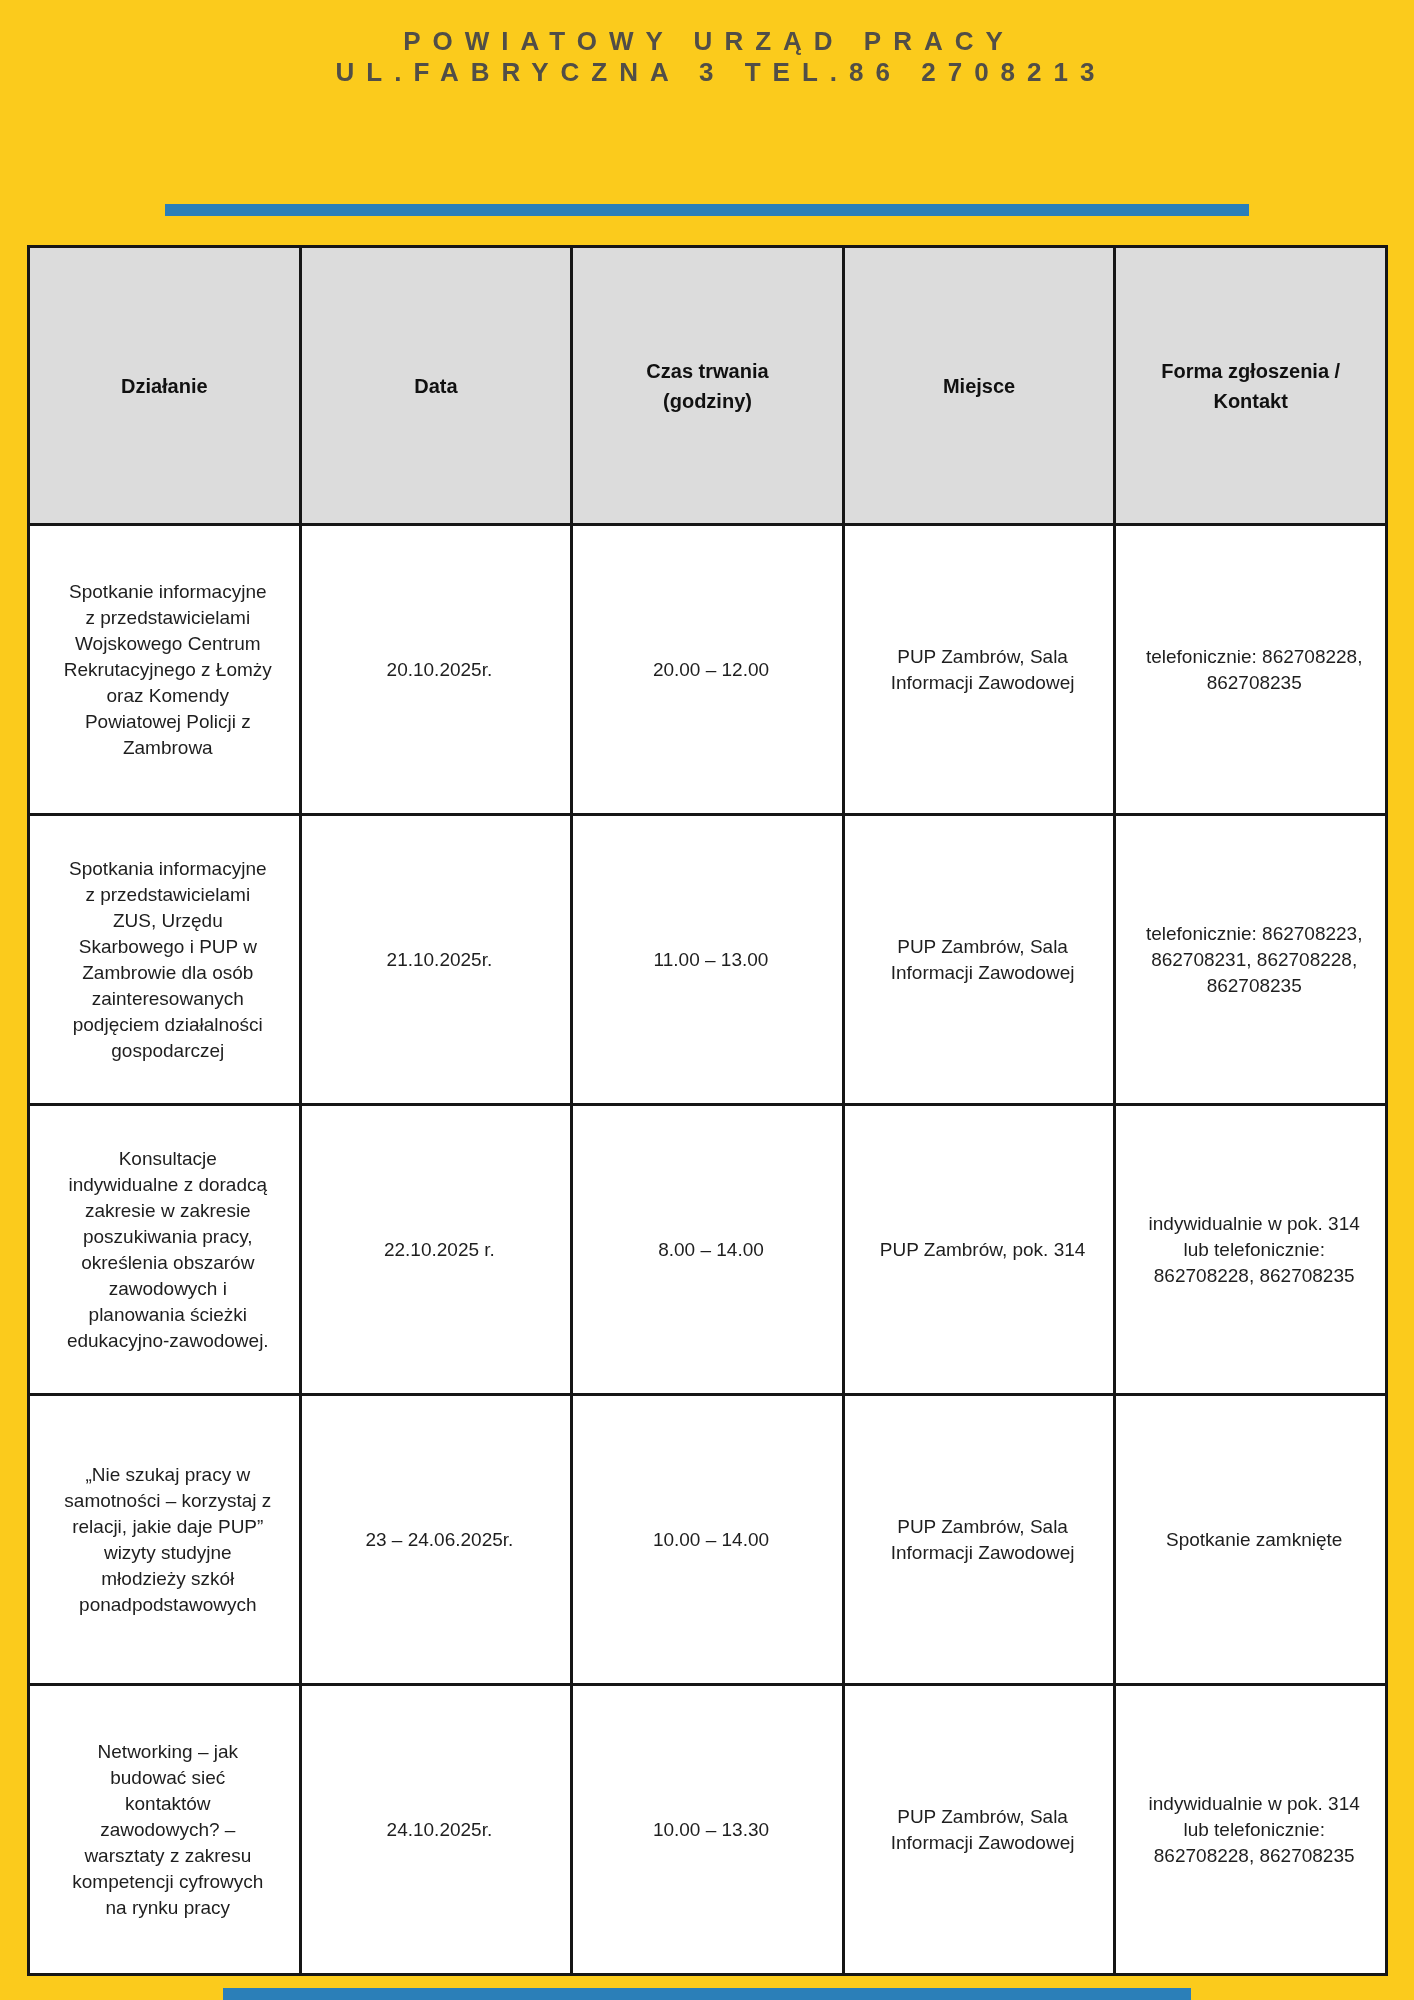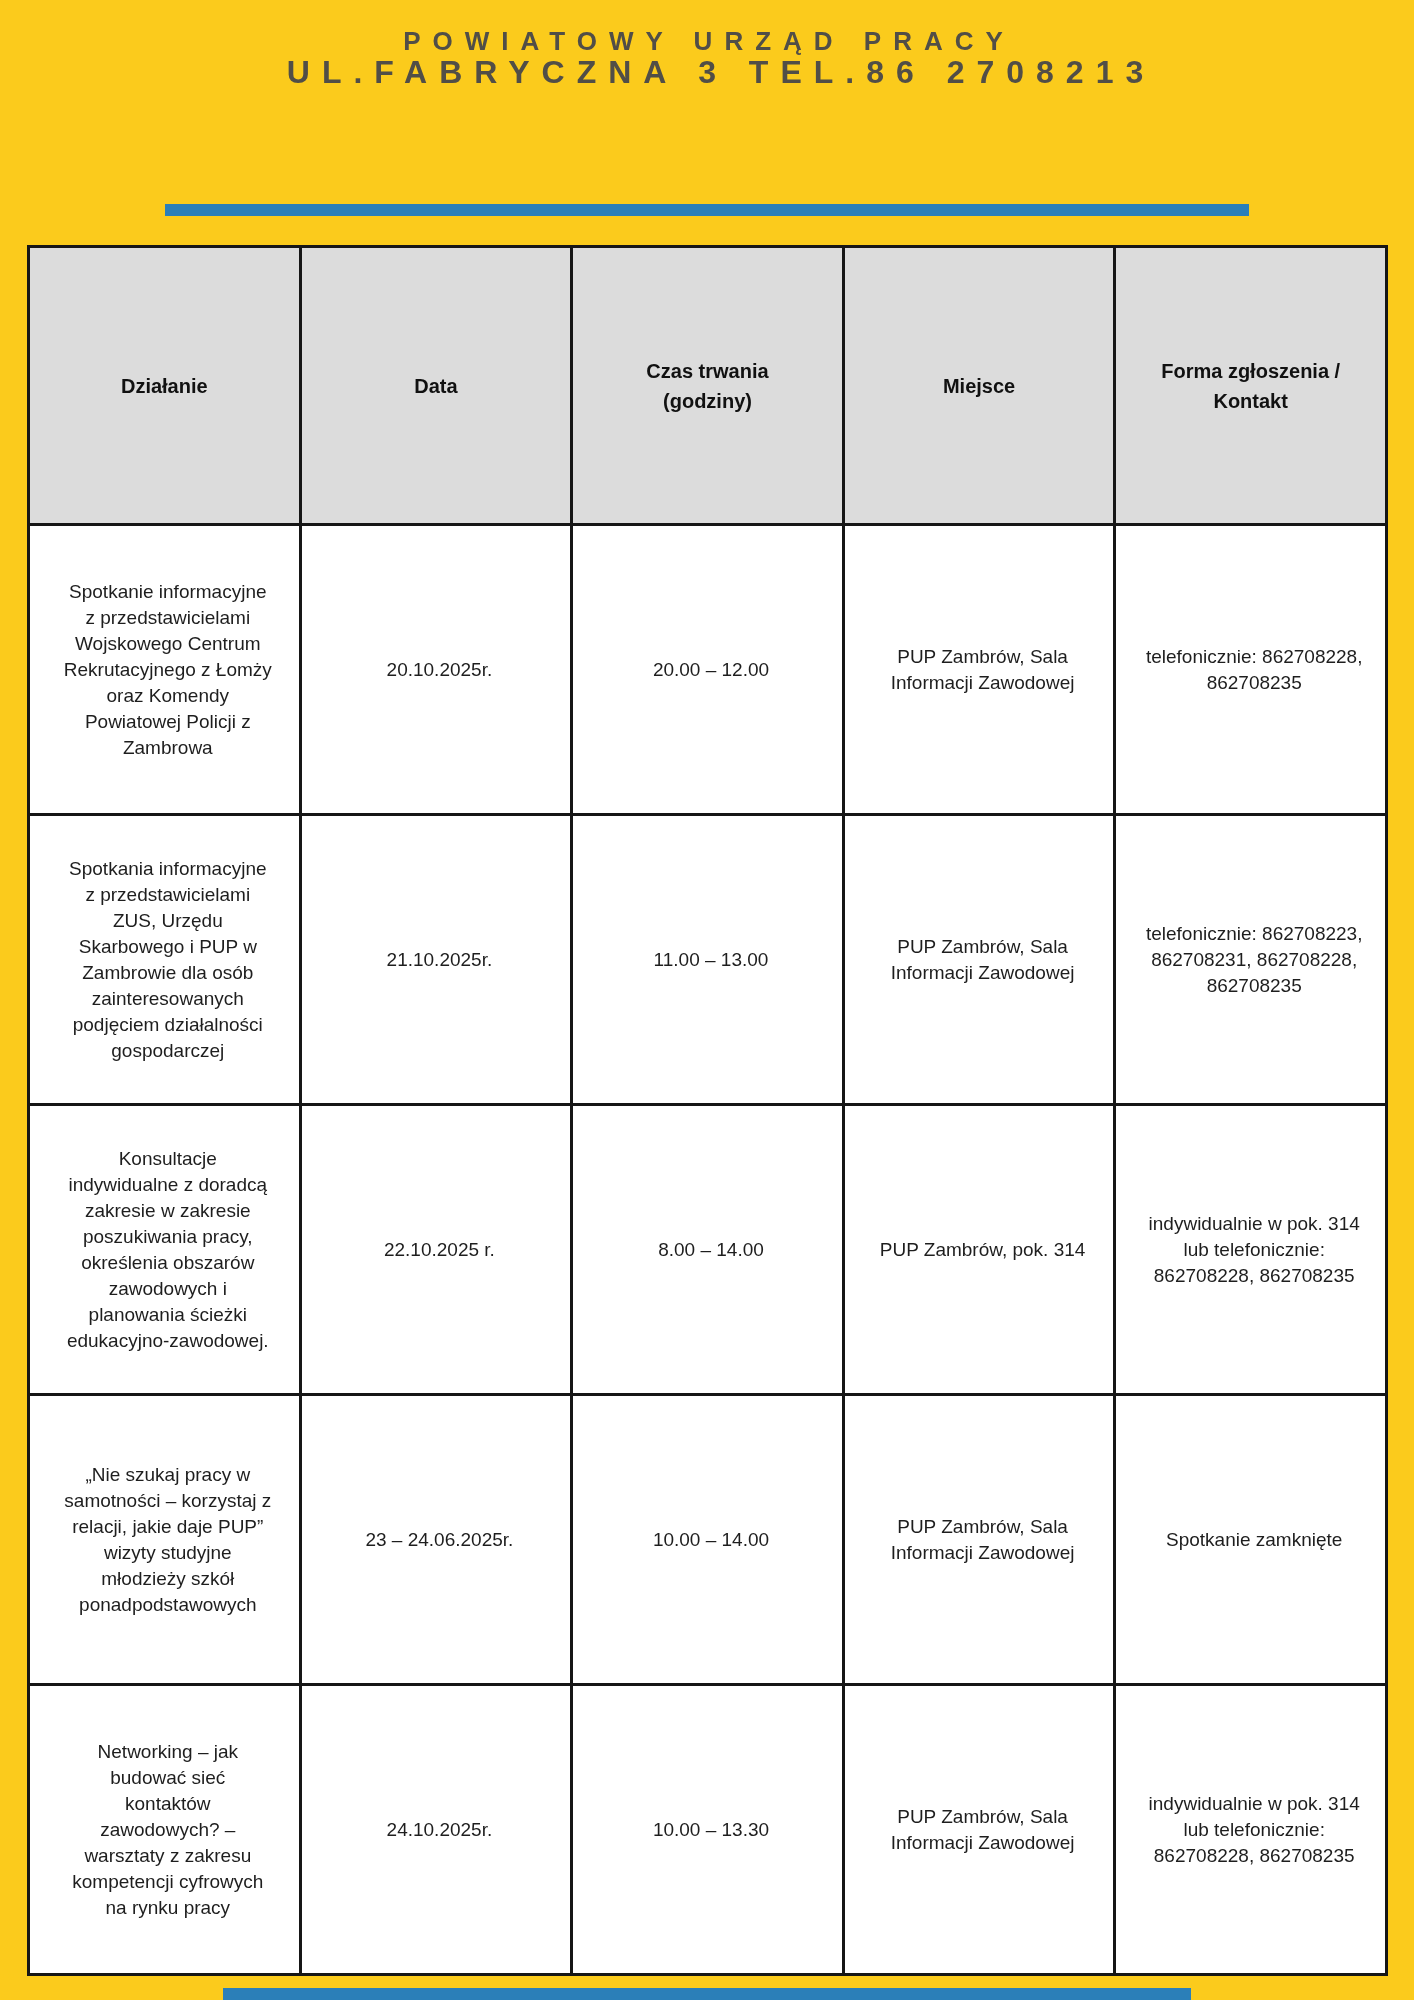--- a/index.html
+++ b/index.html
@@ -25,21 +25,21 @@
     font-weight: 700;
   }
   .masthead-line {
     line-height: 31px;
     font-size: 26px;
     letter-spacing: 12px;
     padding-left: 4px; 
     white-space: nowrap;
   }
   .masthead-line.small {
-    font-size: 32px;
+    font-size: 26px;
     margin-left: 24px;
   }
   .accent-bar {
     position: absolute;
     left: 50%;
     transform: translateX(-50%);
     height: 12px;
     background: #2b7fb8;
   }
   .accent-bar.top {

